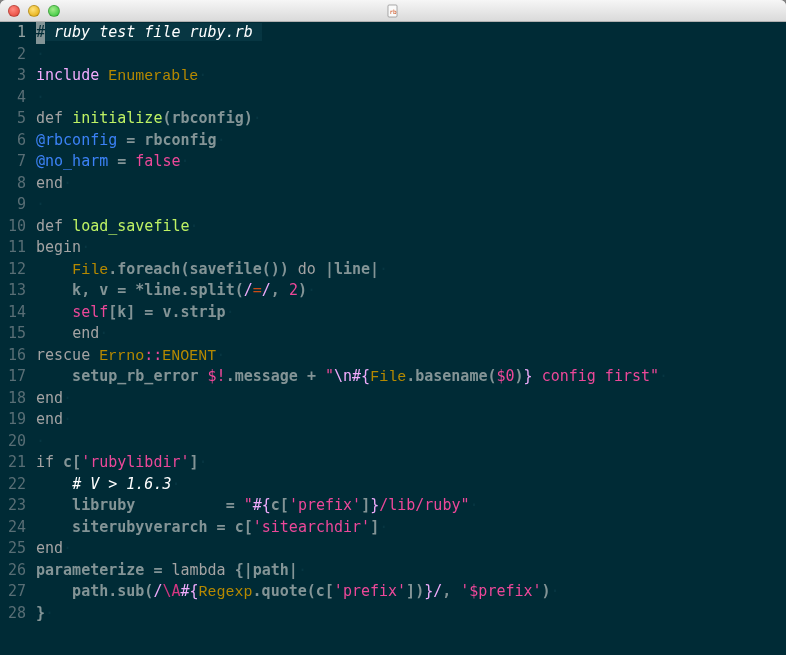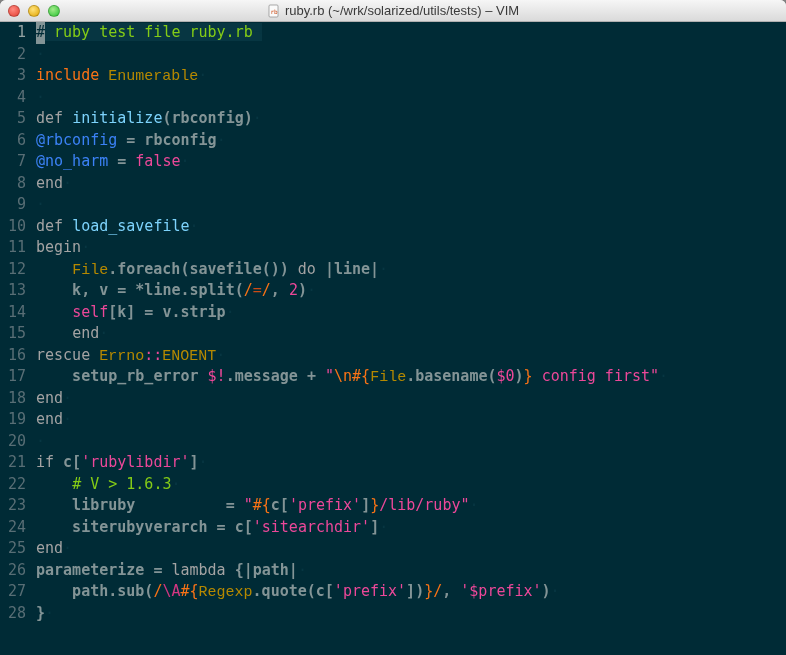--- a/index.html
+++ b/index.html
@@ -85,28 +85,28 @@
     left: 0; bottom: 0; right: 0;
     height: 21px;
     background: #002b36;
     color: #839496;
     font-family: Menlo, Consolas, monospace;
     font-size: 15px;
     line-height: 21px;
     padding-left: 4px;
   }
   
-  .c-comment { color: #84cc16; }
+  .c-comment { color: #ffffff; font-style: italic; }
   .c-keyword { color: #a3a3a3; }
   .c-yellow  { color: #b58900; font-family: Liberation Mono, monospace; }
-  .c-def     { color: #7dd3fc; }
+  .c-def     { color: #bef264; }
   .c-blue    { color: #3b82f6; }
   .c-cyan    { color: #ec4899; }
   .c-orange  { color: #cb4b16; }
-  .c-red     { color: #f97316; }
+  .c-red     { color: #f0abfc; }
   .c-base    { color: #839496; font-weight: bold; }
   .c-magenta { color: #d33682; }
   .c-whitespace { color: #073642; }
 </style>
 </head>
 <body>
 
 <div class="window">
   <div class="titlebar">
     <div class="traffic-lights">
@@ -114,21 +114,20 @@
       <div class="light yellow"></div>
       <div class="light green"></div>
     </div>
     <div class="title-center">
       <span class="file-icon">
         <svg width="14" height="14" viewBox="0 0 14 14">
             <rect x="2" y="1" width="9" height="12" rx="1" fill="#fafafa" stroke="#888" stroke-width="0.7"></rect>
             <text x="7" y="10" font-size="6" text-anchor="middle" fill="#cb4b16" font-family="monospace">rb</text>
           </svg>
       </span>
-      <span>ruby.rb (~/wrk/solarized/utils/tests) – VIM</span>
     </div>
   </div>
 
   <div class="editor">
     <div class="gutter" id="gutter"><div class="line current"><span class="gutter-num">1</span></div><div class="line"><span class="gutter-num">2</span></div><div class="line"><span class="gutter-num">3</span></div><div class="line"><span class="gutter-num">4</span></div><div class="line"><span class="gutter-num">5</span></div><div class="line"><span class="gutter-num">6</span></div><div class="line"><span class="gutter-num">7</span></div><div class="line"><span class="gutter-num">8</span></div><div class="line"><span class="gutter-num">9</span></div><div class="line"><span class="gutter-num">10</span></div><div class="line"><span class="gutter-num">11</span></div><div class="line"><span class="gutter-num">12</span></div><div class="line"><span class="gutter-num">13</span></div><div class="line"><span class="gutter-num">14</span></div><div class="line"><span class="gutter-num">15</span></div><div class="line"><span class="gutter-num">16</span></div><div class="line"><span class="gutter-num">17</span></div><div class="line"><span class="gutter-num">18</span></div><div class="line"><span class="gutter-num">19</span></div><div class="line"><span class="gutter-num">20</span></div><div class="line"><span class="gutter-num">21</span></div><div class="line"><span class="gutter-num">22</span></div><div class="line"><span class="gutter-num">23</span></div><div class="line"><span class="gutter-num">24</span></div><div class="line"><span class="gutter-num">25</span></div><div class="line"><span class="gutter-num">26</span></div><div class="line"><span class="gutter-num">27</span></div><div class="line"><span class="gutter-num">28</span></div></div>
     <div class="code" id="code"><div class="line current"><span class="code-content"><span class="cursor-block">#</span><span class="c-comment"> ruby test file ruby.rb</span><span class="c-whitespace">¬</span></span></div><div class="line"><span class="code-content"><span class="c-whitespace">·</span></span></div><div class="line"><span class="code-content"><span class="c-red">include</span><span class=""> </span><span class="c-yellow">Enumerable</span><span class="c-whitespace">·</span></span></div><div class="line"><span class="code-content"><span class="c-whitespace">·</span></span></div><div class="line"><span class="code-content"><span class="c-keyword">def</span><span class=""> </span><span class="c-def">initialize</span><span class="c-base">(rbconfig)</span><span class="c-whitespace">·</span></span></div><div class="line"><span class="code-content"><span class="c-blue">@rbconfig</span><span class="c-base"> = rbconfig</span><span class="c-whitespace">·</span></span></div><div class="line"><span class="code-content"><span class="c-blue">@no_harm</span><span class="c-base"> = </span><span class="c-cyan">false</span><span class="c-whitespace">·</span></span></div><div class="line"><span class="code-content"><span class="c-keyword">end</span><span class="c-whitespace">·</span></span></div><div class="line"><span class="code-content"><span class="c-whitespace">·</span></span></div><div class="line"><span class="code-content"><span class="c-keyword">def</span><span class=""> </span><span class="c-def">load_savefile</span><span class="c-whitespace">·</span></span></div><div class="line"><span class="code-content"><span class="c-keyword">begin</span><span class="c-whitespace">·</span></span></div><div class="line"><span class="code-content"><span class="c-base">    </span><span class="c-yellow">File</span><span class="c-base">.foreach(savefile()) </span><span class="c-keyword">do</span><span class="c-base"> |line|</span><span class="c-whitespace">·</span></span></div><div class="line"><span class="code-content"><span class="c-base">    k, v = *line.split(</span><span class="c-red">/</span><span class="c-orange">=</span><span class="c-red">/</span><span class="c-base">, </span><span class="c-cyan">2</span><span class="c-base">)</span><span class="c-whitespace">·</span></span></div><div class="line"><span class="code-content"><span class="c-base">    </span><span class="c-cyan">self</span><span class="c-base">[k] = v.strip</span><span class="c-whitespace">·</span></span></div><div class="line"><span class="code-content"><span class="c-base">    </span><span class="c-keyword">end</span><span class="c-whitespace">·</span></span></div><div class="line"><span class="code-content"><span class="c-keyword">rescue</span><span class=""> </span><span class="c-yellow">Errno</span><span class="c-cyan">::</span><span class="c-yellow">ENOENT</span><span class="c-whitespace">·</span></span></div><div class="line"><span class="code-content"><span class="c-base">    setup_rb_error </span><span class="c-cyan">$!</span><span class="c-base">.message + </span><span class="c-cyan">"</span><span class="c-red">\n</span><span class="c-red">#{</span><span class="c-yellow">File</span><span class="c-base">.basename(</span><span class="c-cyan">$0</span><span class="c-base">)</span><span class="c-red">}</span><span class="c-cyan"> config first"</span><span class="c-whitespace">·</span></span></div><div class="line"><span class="code-content"><span class="c-keyword">end</span><span class="c-whitespace">·</span></span></div><div class="line"><span class="code-content"><span class="c-keyword">end</span><span class="c-whitespace">·</span></span></div><div class="line"><span class="code-content"><span class="c-whitespace">·</span></span></div><div class="line"><span class="code-content"><span class="c-keyword">if</span><span class="c-base"> c[</span><span class="c-cyan">'rubylibdir'</span><span class="c-base">]</span><span class="c-whitespace">·</span></span></div><div class="line"><span class="code-content"><span class="c-base">    </span><span class="c-comment"># V &gt; 1.6.3</span><span class="c-whitespace">·</span></span></div><div class="line"><span class="code-content"><span class="c-base">    libruby          = </span><span class="c-cyan">"</span><span class="c-red">#{</span><span class="c-base">c[</span><span class="c-cyan">'prefix'</span><span class="c-base">]</span><span class="c-red">}</span><span class="c-cyan">/lib/ruby"</span><span class="c-whitespace">·</span></span></div><div class="line"><span class="code-content"><span class="c-base">    siterubyverarch = c[</span><span class="c-cyan">'sitearchdir'</span><span class="c-base">]</span><span class="c-whitespace">·</span></span></div><div class="line"><span class="code-content"><span class="c-keyword">end</span><span class="c-whitespace">·</span></span></div><div class="line"><span class="code-content"><span class="c-base">parameterize = </span><span class="c-keyword">lambda</span><span class="c-base"> {|path|</span><span class="c-whitespace">·</span></span></div><div class="line"><span class="code-content"><span class="c-base">    path.sub(</span><span class="c-red">/</span><span class="c-magenta">\A</span><span class="c-red">#{</span><span class="c-yellow">Regexp</span><span class="c-base">.quote(c[</span><span class="c-cyan">'prefix'</span><span class="c-base">])</span><span class="c-red">}</span><span class="c-red">/</span><span class="c-base">, </span><span class="c-cyan">'$prefix'</span><span class="c-base">)</span><span class="c-whitespace">·</span></span></div><div class="line"><span class="code-content"><span class="c-base">}</span><span class="c-whitespace">·</span></span></div></div>
     <div class="statusline">
       
     </div>
   </div>

